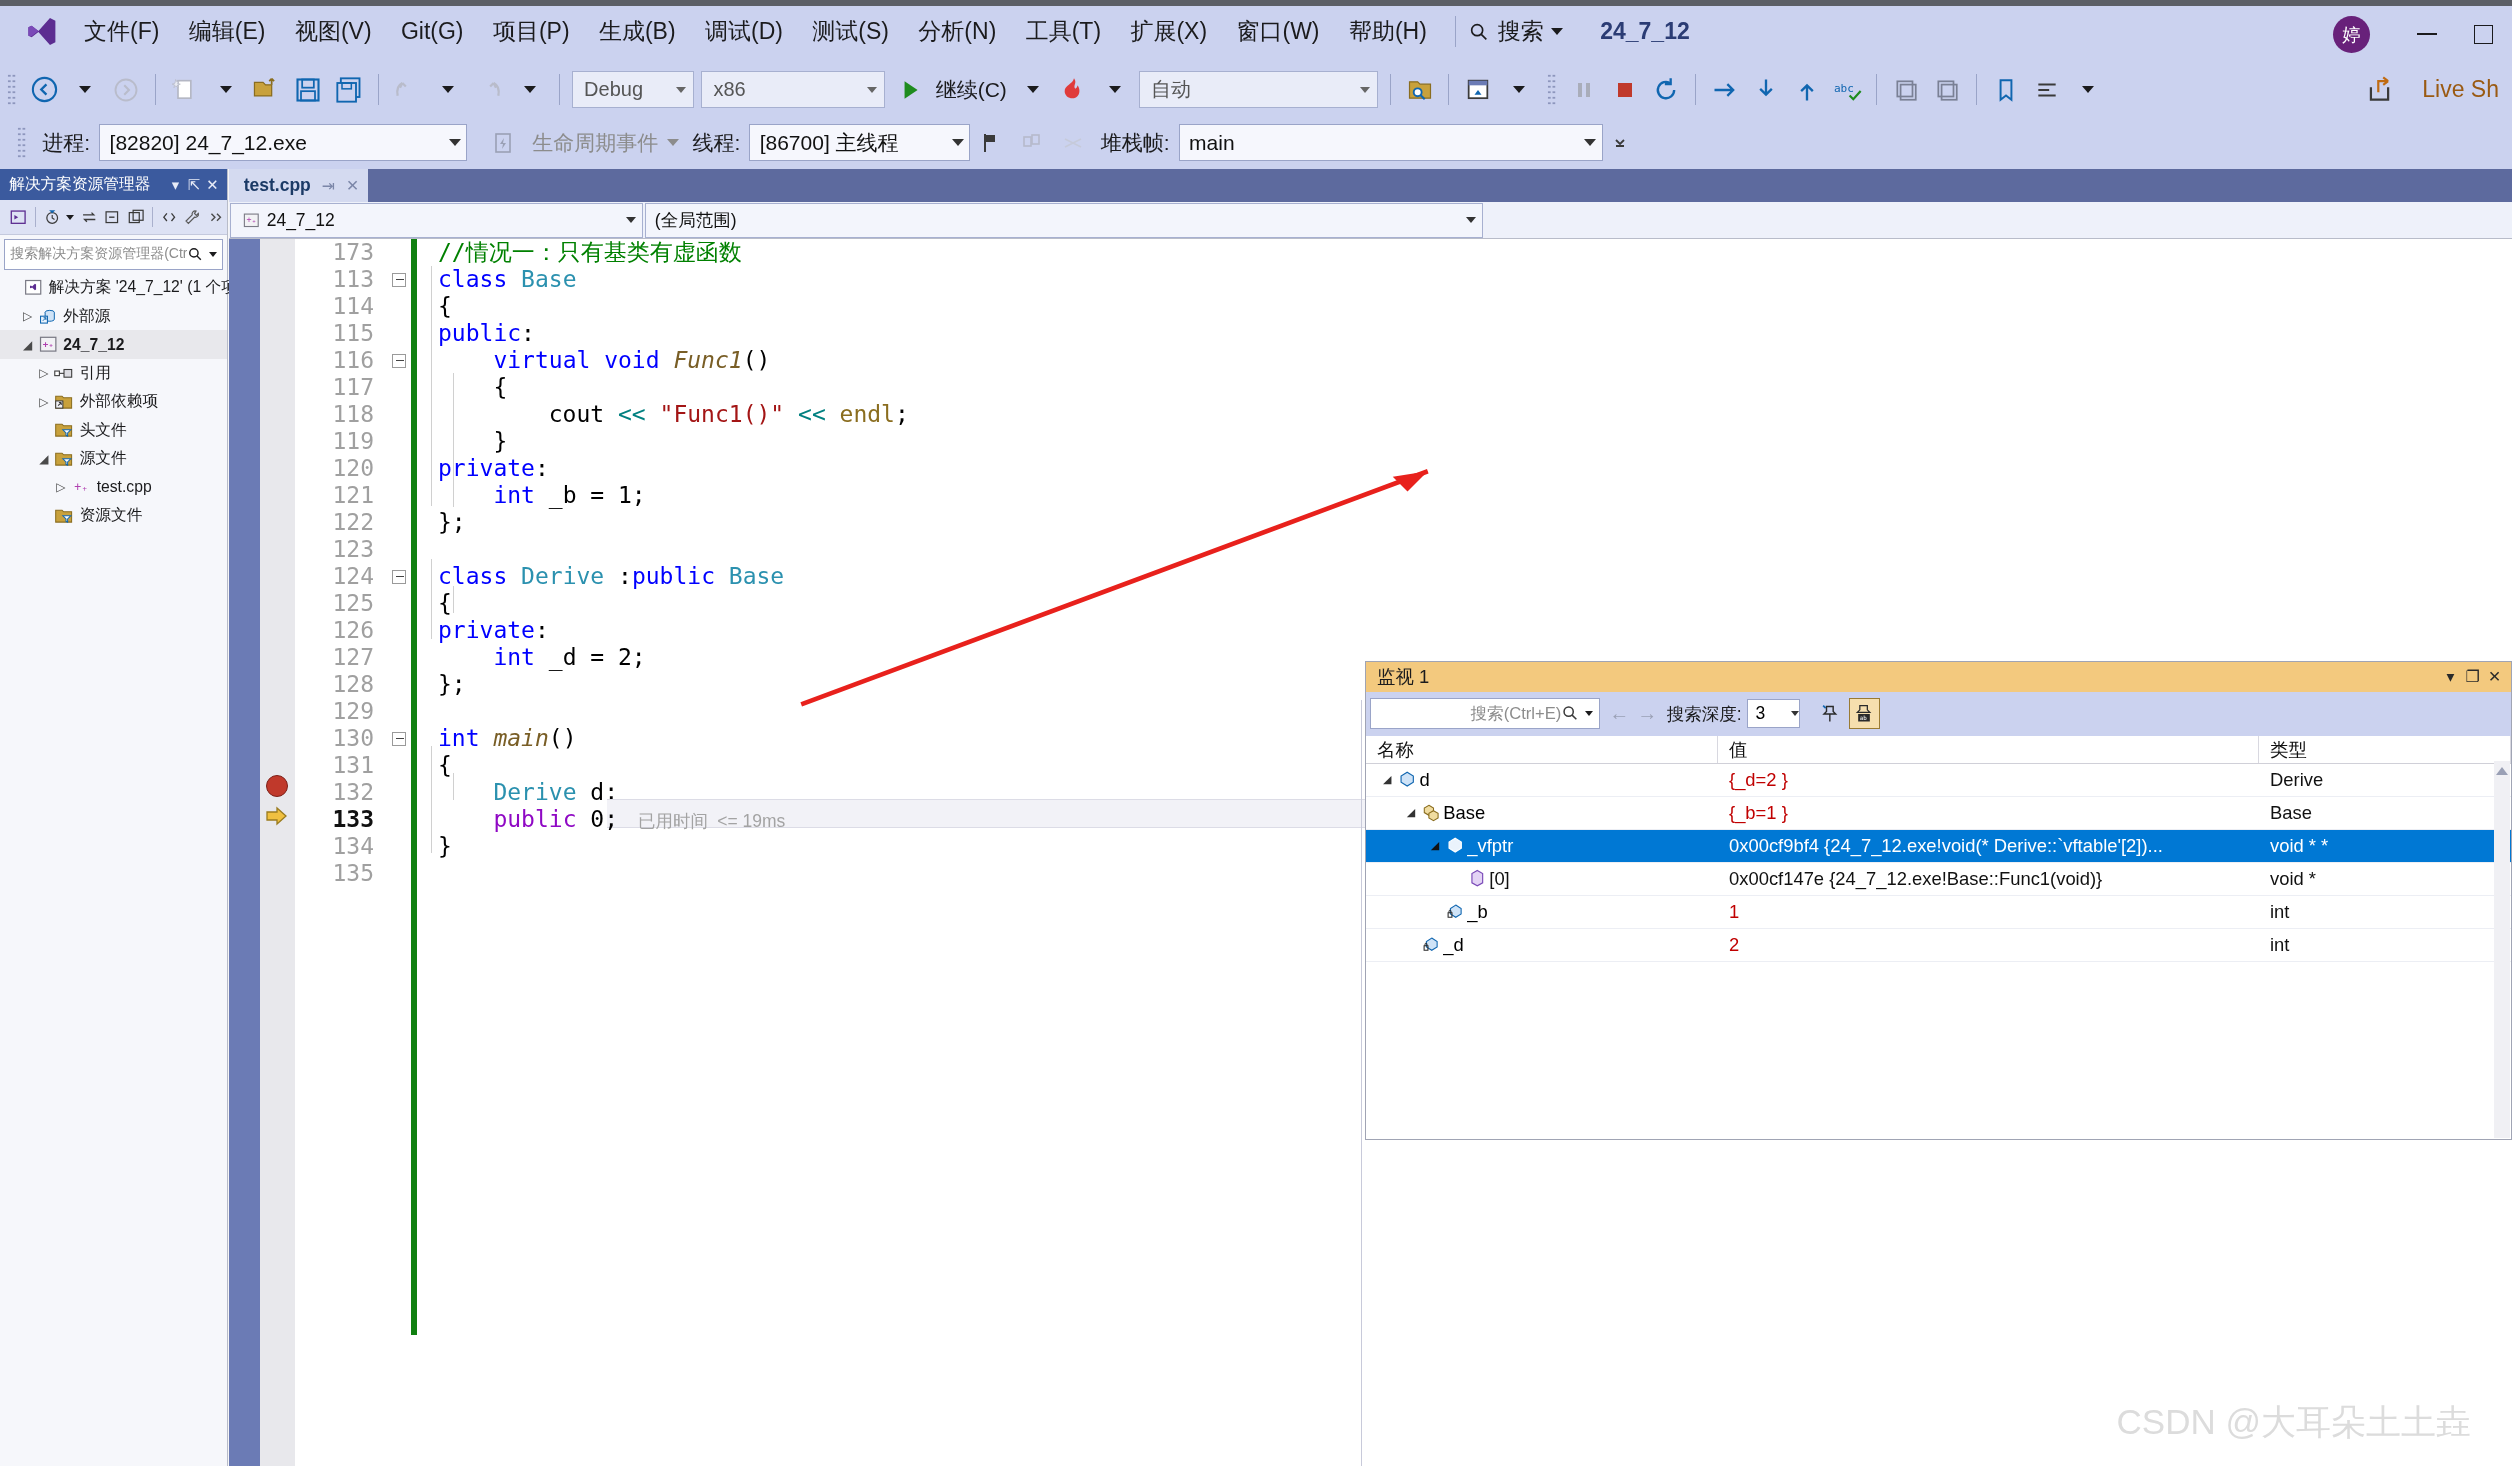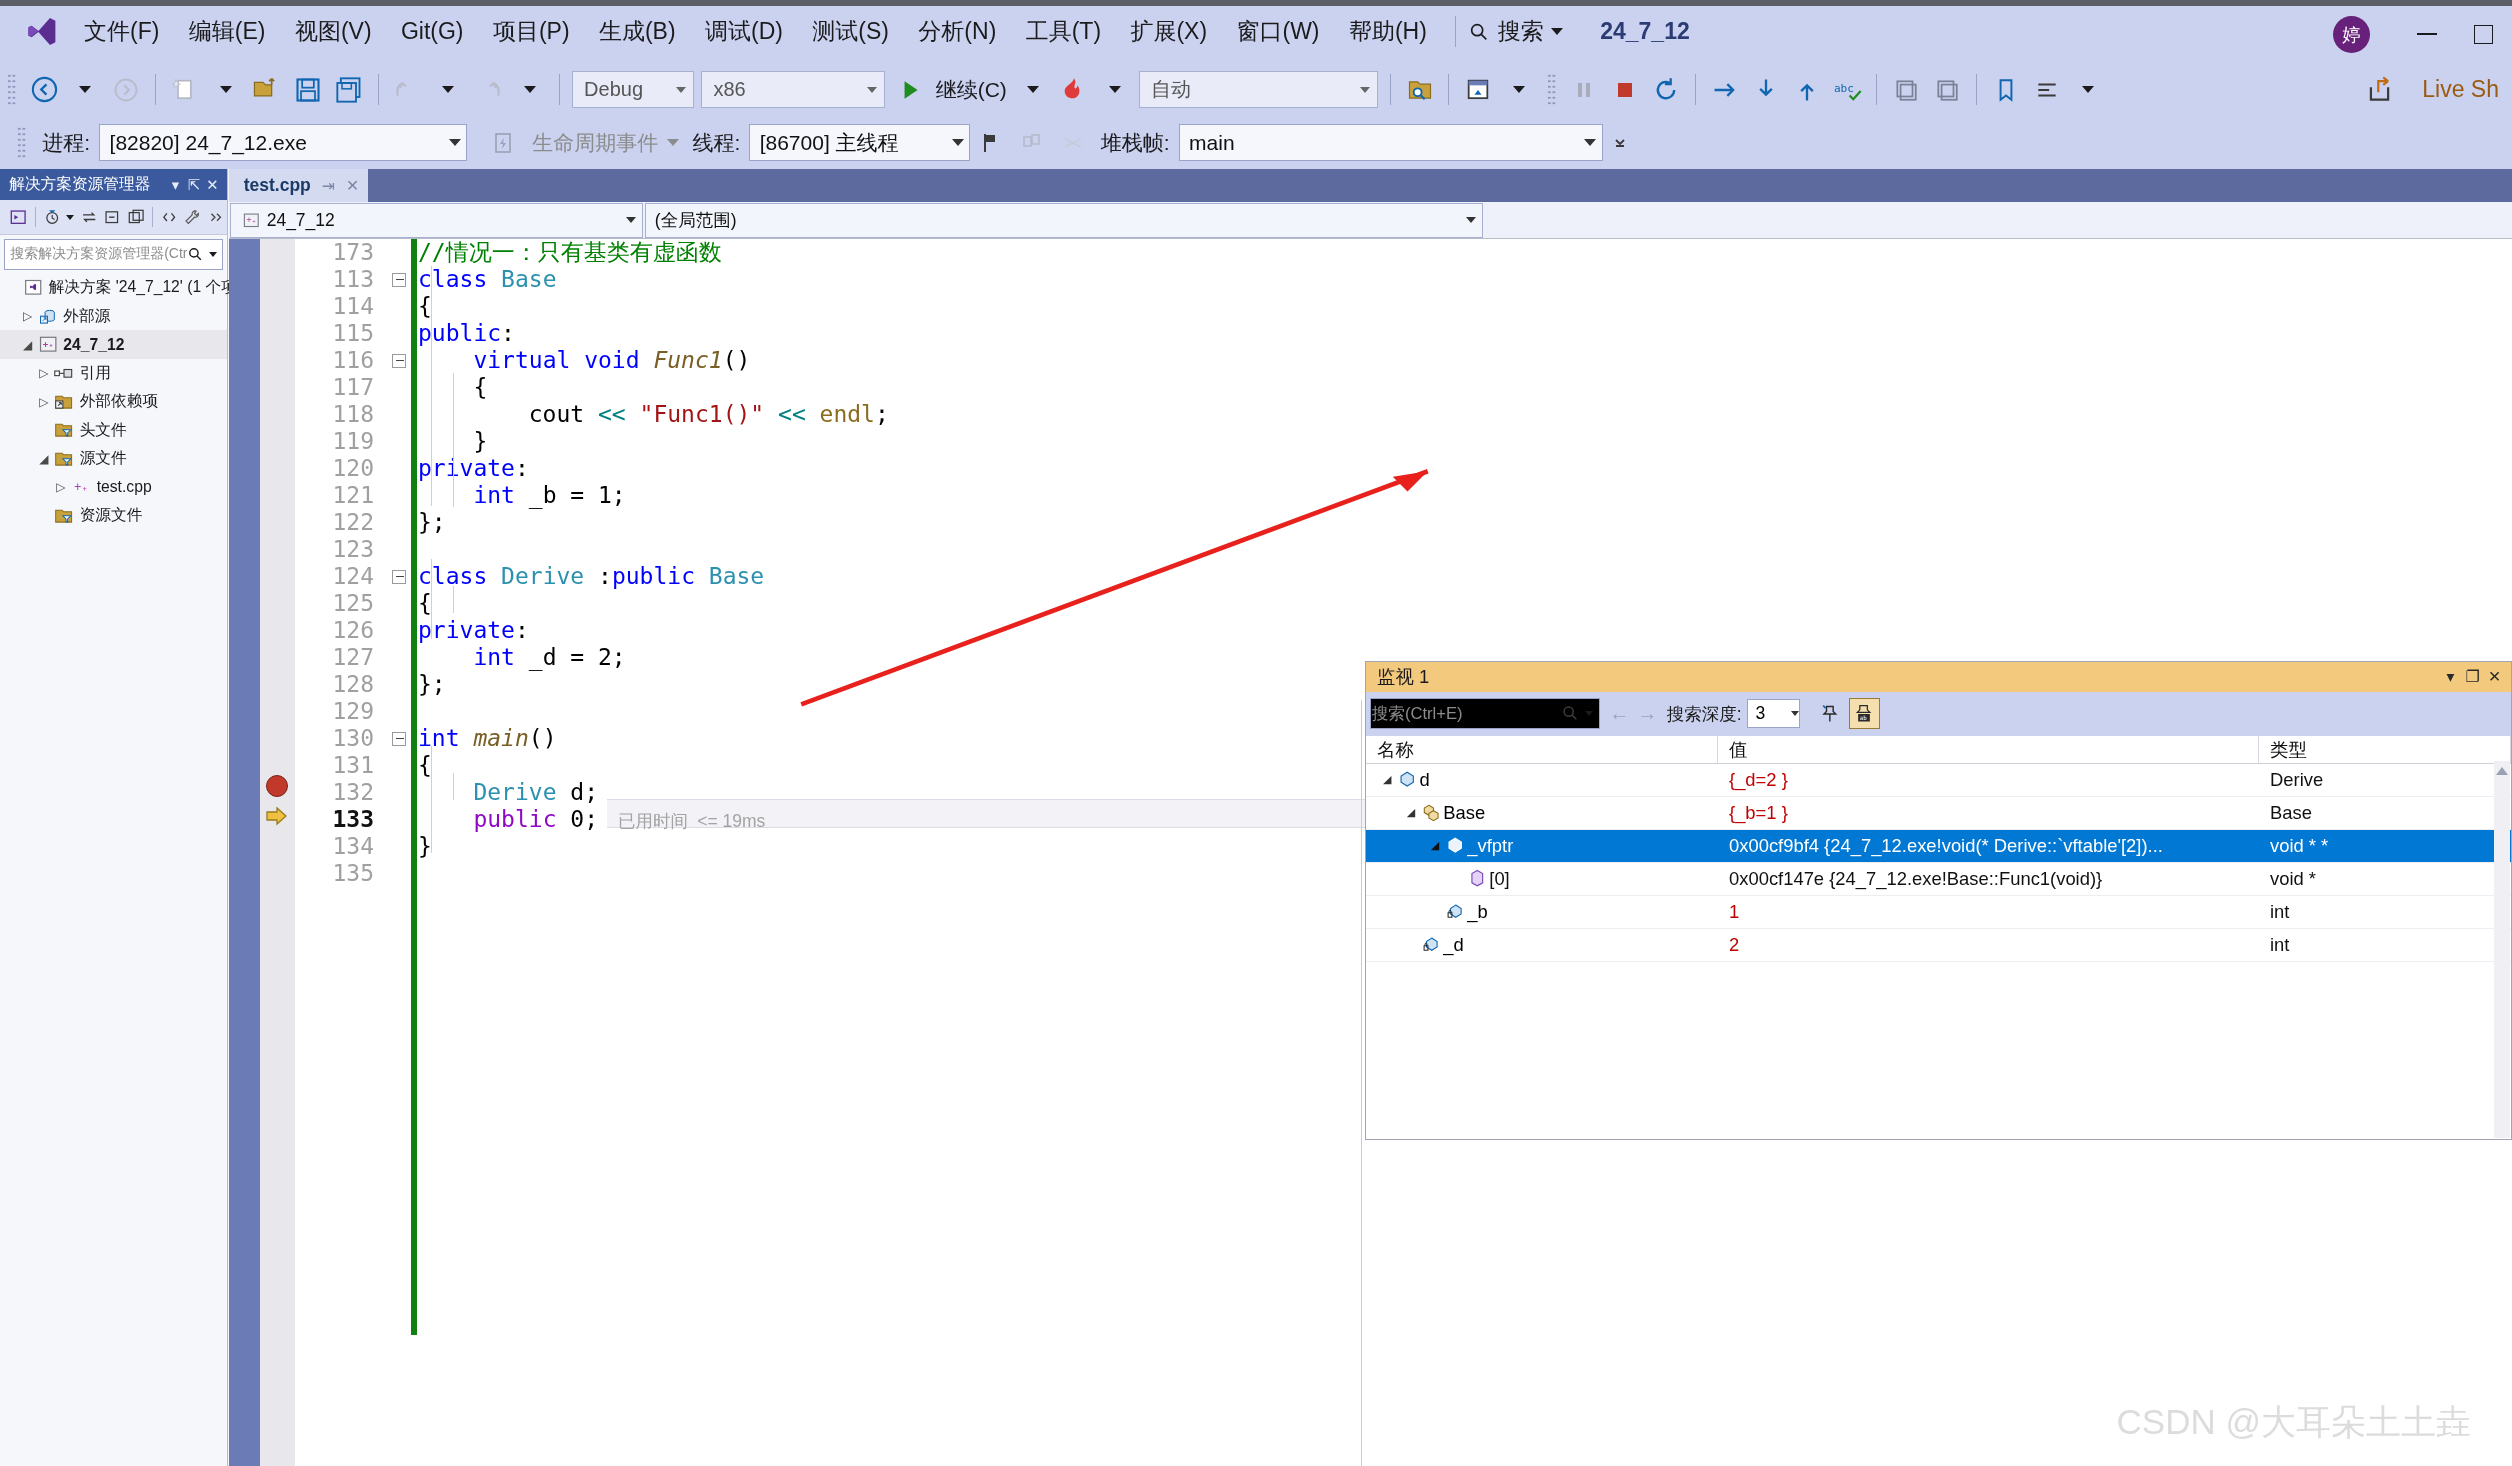--- a/index.html
+++ b/index.html
@@ -122,21 +122,21 @@
   .nav-combo .ar { width: 0; height: 0; border-left: 5.5px solid transparent;
                    border-right: 5.5px solid transparent; border-top: 6.4px solid #333; margin-left: 7.4px; }
 
   
   .code-wrap { position: relative; background: #fff; height: 1227px; overflow: hidden; }
   .glyph-margin { position: absolute; left: 0; top: 0; width: 31px; height: 100%; background: #6b7bb5; }
   .bp-col { position: absolute; left: 31px; top: 0; width: 35px; height: 100%; background: #e8e8ec; }
   .line-col { position: absolute; left: 66px; top: 0; width: 92px; height: 100%; }
   .fold-col { position: absolute; left: 158px; top: 0; width: 24px; height: 100%; }
   .chg-bar { position: absolute; left: 182px; top: 0; width: 6.4px; height: 1096px; background: #108010; }
-  .code-col { position: absolute; left: 189px; top: 0; right: 0; height: 100%; }
+  .code-col { position: absolute; left: 189px; top: 0; right: 0; height: 100%; padding-left: 20px; }
   .cline { height: 27px; line-height: 27px; font-family: "DejaVu Sans Mono", monospace;
            font-size: 23px; white-space: pre; }
   .lnum { height: 27px; line-height: 27px; text-align: right; padding-right: 13px;
           font-family: "DejaVu Sans Mono", monospace; font-size: 23px; color: #a0a0a0; }
   .lnum.cur { color: #111; font-weight: bold; }
   .fold { height: 27px; display: flex; align-items: center; justify-content: center; }
   .foldbox { width: 14px; height: 14px; border: 0.9px solid #9a9a9a; background: #fff;
              position: relative; }
   .foldbox::after { content: ""; position: absolute; left: 2.8px; top: 5.5px; width: 8.3px; height: 0.9px; background: #444; }
   .guide { position: absolute; width: 0.9px; background: #d0d0d0; }
@@ -156,22 +156,22 @@
             background: #c0392b; border: 0.9px solid #7d2018; }
 
   
   .watch { position: absolute; left: 1365px; top: 661px; width: 1147px; height: 479px;
            background: #fff; border: 0.9px solid #a0a4b4; }
   .w-head { height: 29.5px; background: #f3c97e; display: flex; align-items: center;
             padding: 0 5.5px 0 11px; }
   .w-title { font-size: 18.4px; color: #1b1b1d; flex: 1; }
   .w-hb { width: 22px; text-align: center; font-size: 15.7px; color: #2a2a2a; }
   .w-tools { height: 44px; background: #cbd2ef; display: flex; align-items: center; padding-left: 3.7px; }
-  .w-search { width: 230px; height: 31px; background: #000000; border: 0.9px solid #9aa4c8;
-              display: flex; align-items: center; padding-left: 1px; margin-right: 5.5px; }
+  .w-search { width: 230px; height: 31px; background: #ffffff; border: 0.9px solid #9aa4c8;
+              display: flex; align-items: center; padding-left: 1px; margin-right: 5.5px; text-align: right; }
   .w-search .ph { flex: 1; font-size: 16.6px; color: #8c8c8c; }
   .w-arrow { width: 28px; text-align: center; font-size: 20px; color: #9aa0b5; }
   .w-lbl { font-size: 17.5px; color: #1b1b1d; margin: 0 5.5px; white-space: nowrap; }
   .w-depth { width: 53px; height: 29.5px; background: #fff; border: 0.9px solid #9aa4c8;
              display: flex; align-items: center; padding-left: 7.4px; font-size: 17.5px; }
   .w-depth .ar { width: 0; height: 0; border-left: 4.6px solid transparent;
                  border-right: 4.6px solid transparent; border-top: 5.5px solid #333; margin-left: 7.4px; }
   .w-tb { width: 31px; height: 31px; display: flex; align-items: center; justify-content: center; margin-left: 4.6px; }
   .w-tb.active { background: #f6dfae; border: 0.9px solid #9a7b33; }
 

